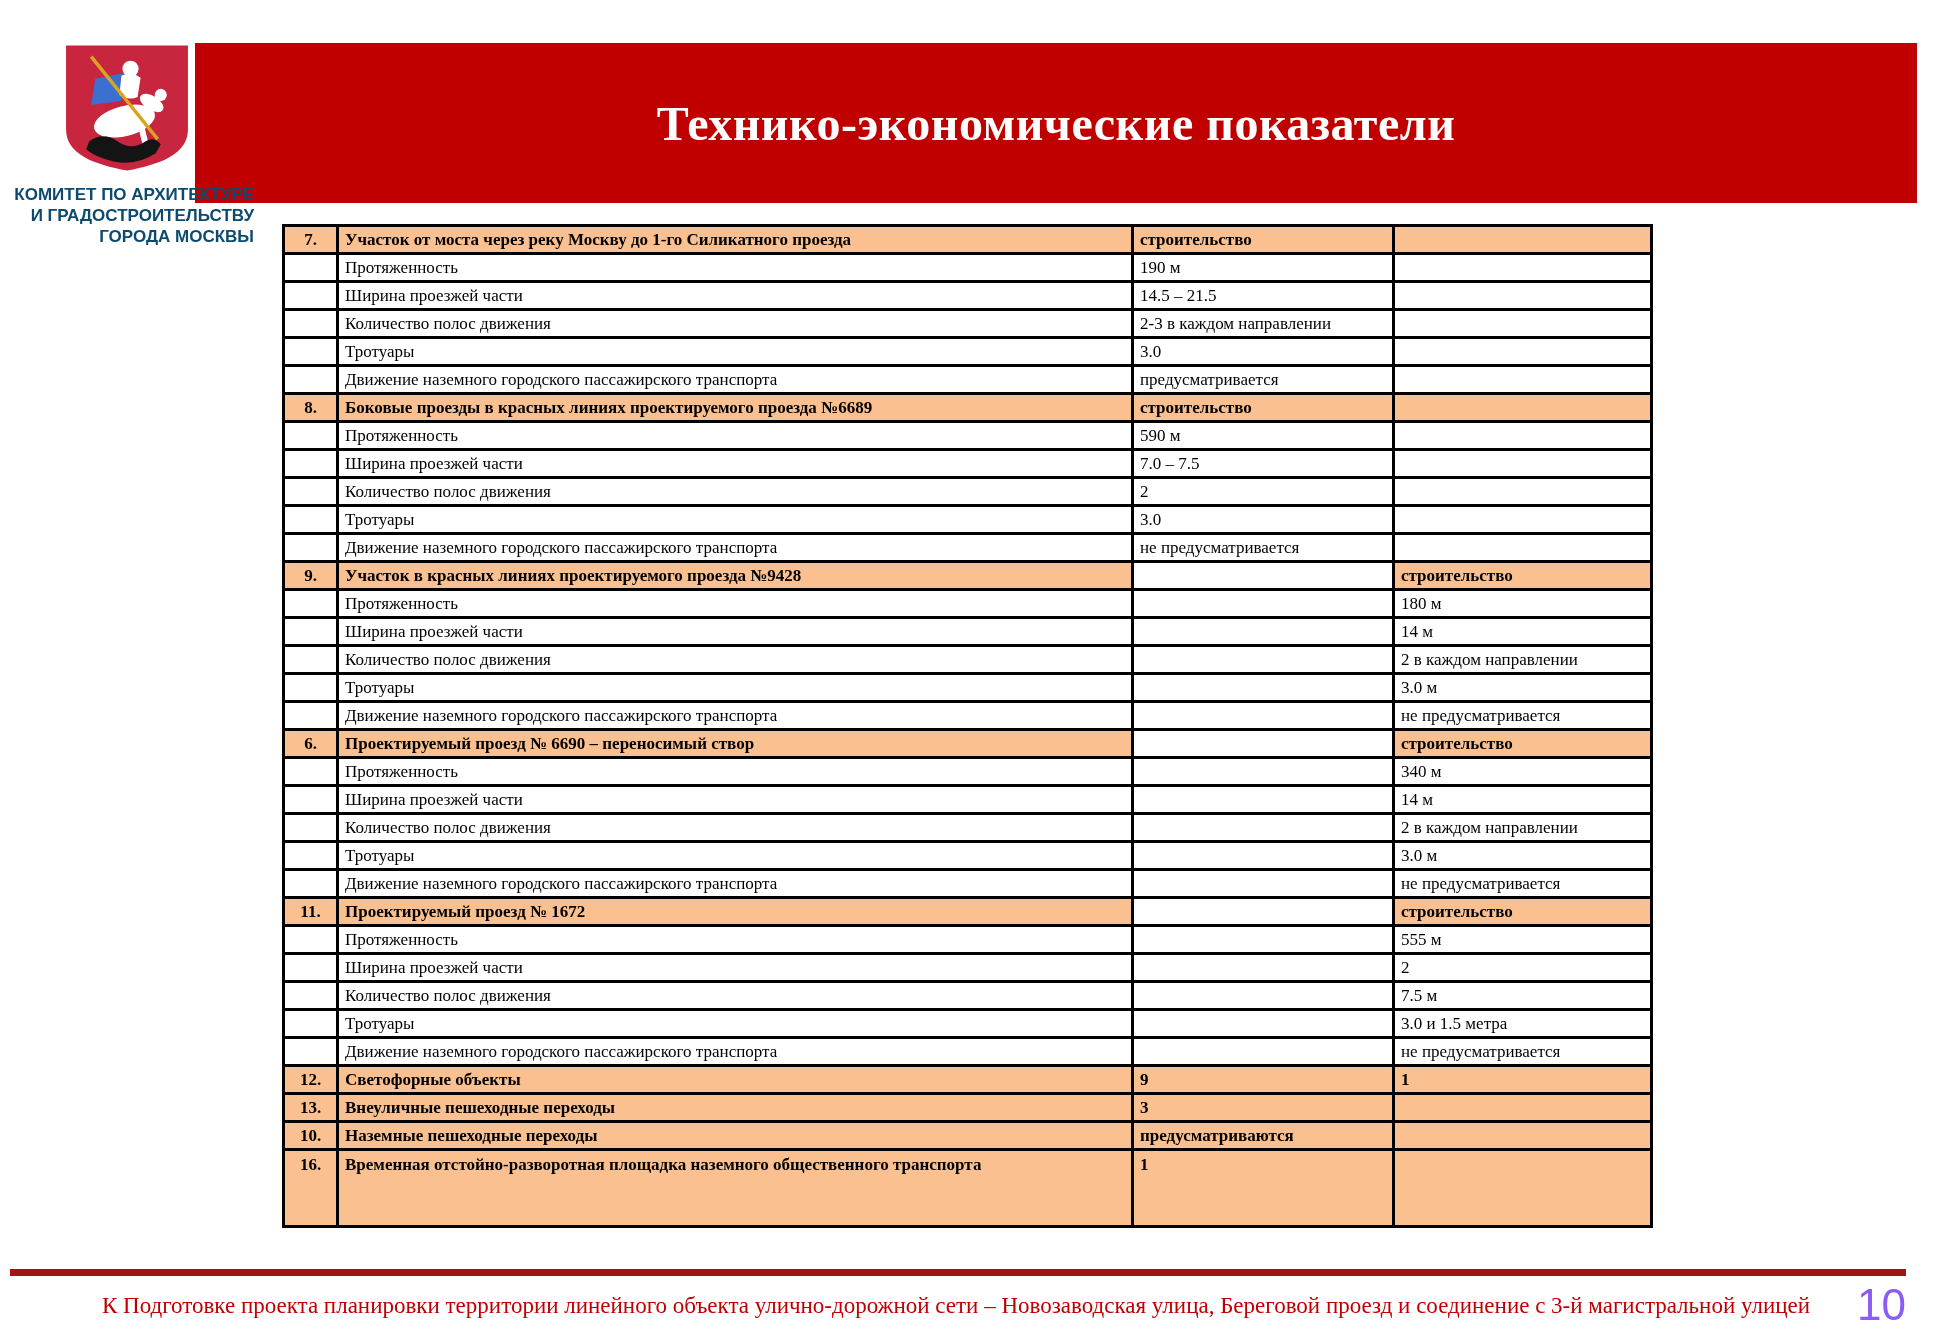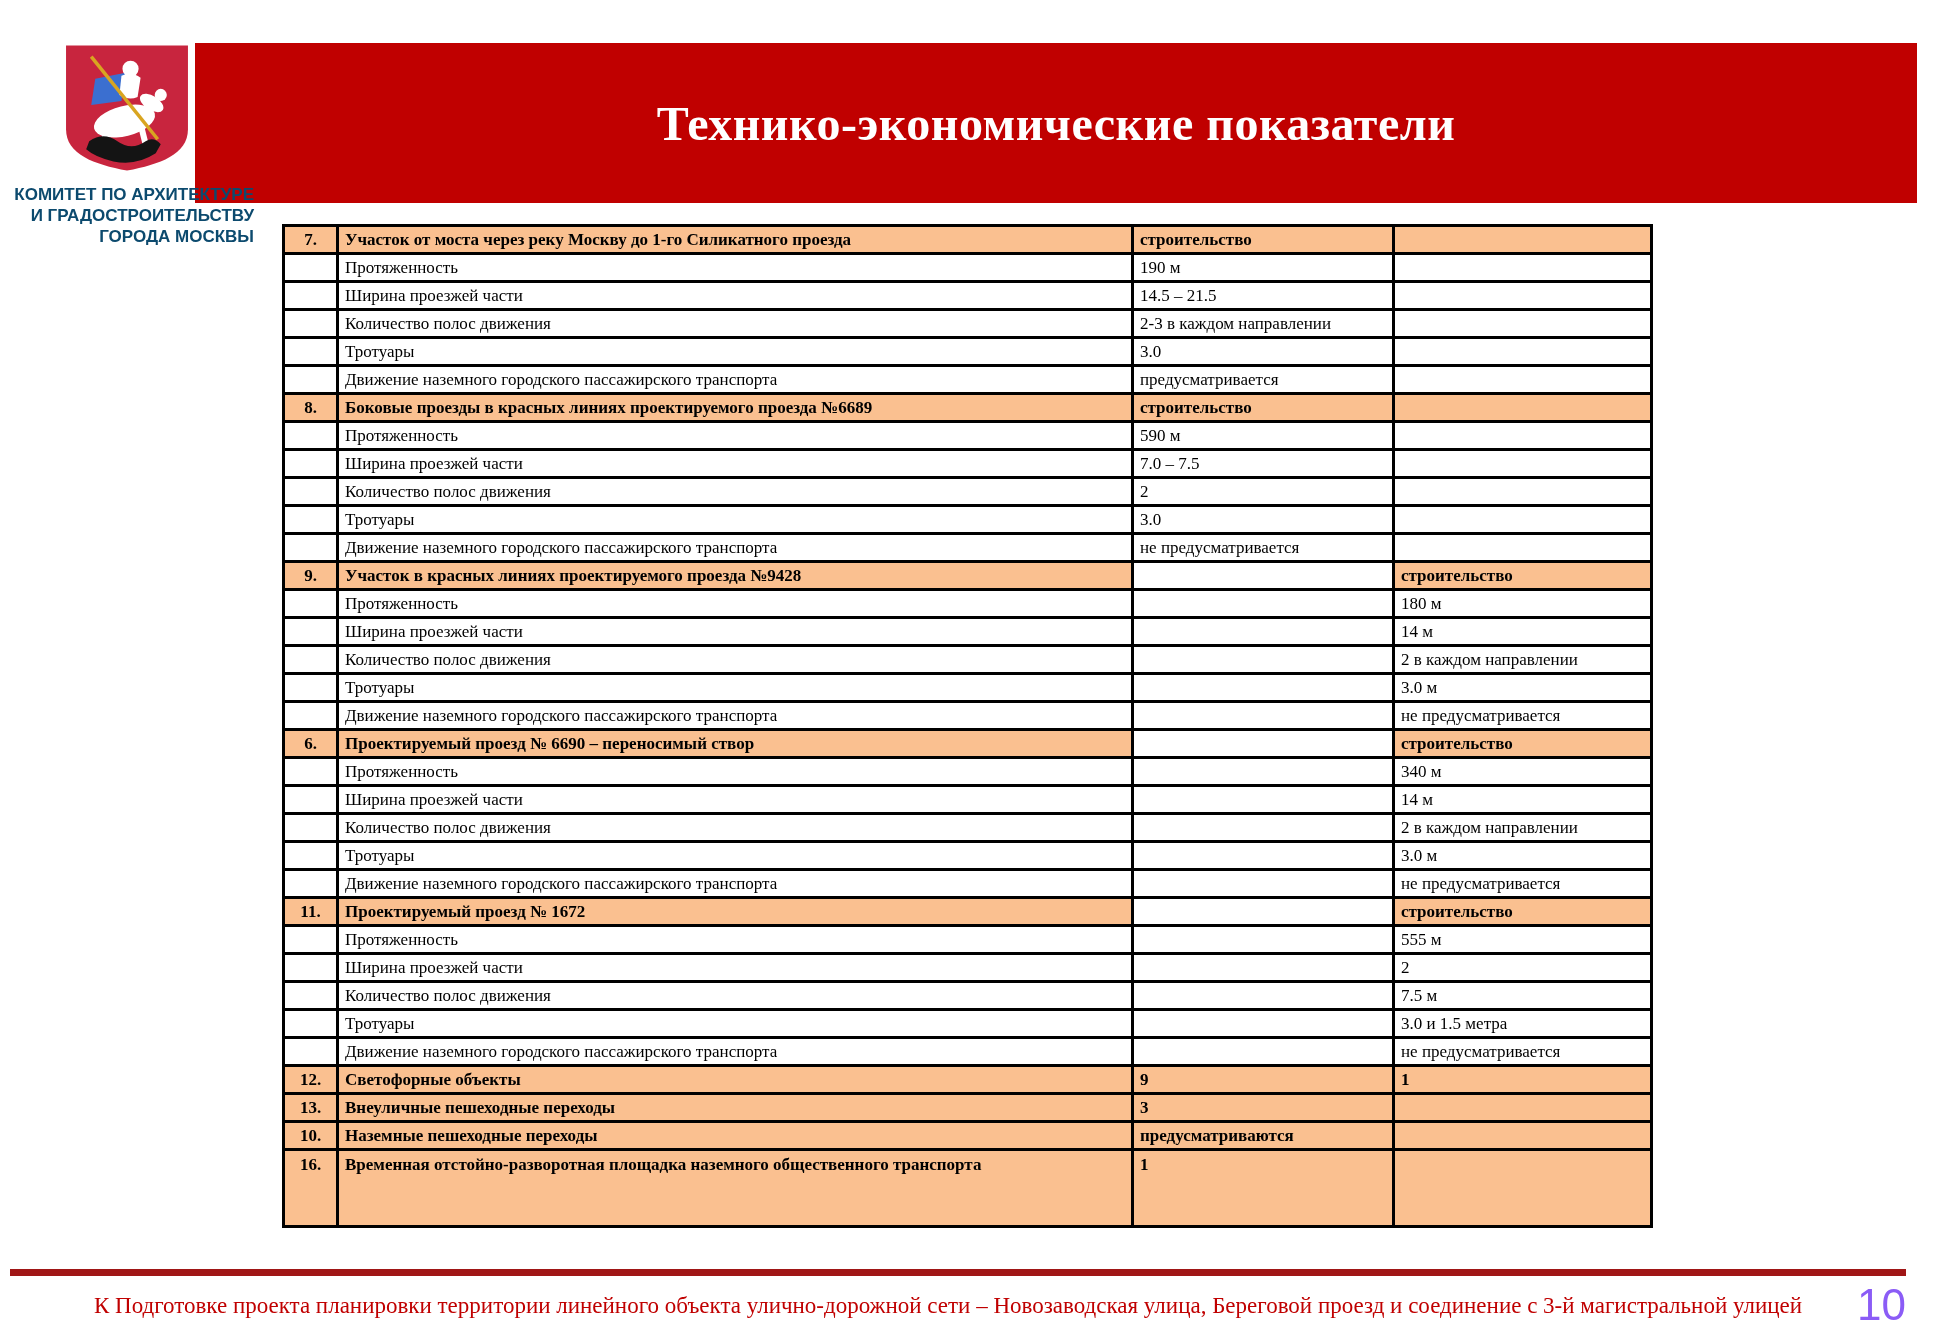--- a/index.html
+++ b/index.html
@@ -38,21 +38,21 @@
   .tep-table td.bold, tr.sec-header td.bold { font-weight:bold; }
   .tep-table td.num-cell { text-align:center; }
   .tep-table tr.tall td { height:70px; vertical-align:top; padding-top:4px; }
 
   
   .footer-line {
     position:absolute; left:10px; top:1269px; width:1896px; height:7px;
     background:#a01616;
   }
   .footer-caption {
-    position:absolute; left:8px; top:1293px; width:1880px; text-align:center;
+    position:absolute; left:16px; top:1293px; width:1880px; text-align:center;
     color:#c00000; font-size:23px; font-family:"Liberation Serif", serif;
     white-space:nowrap;
   }
   .page-number {
     position:absolute; right:28px; top:1280px; color:#8b5cf6;
     font-size:44px; font-family:"Liberation Sans", sans-serif; font-weight:400;
   }
 </style>
 </head>
 <body>

